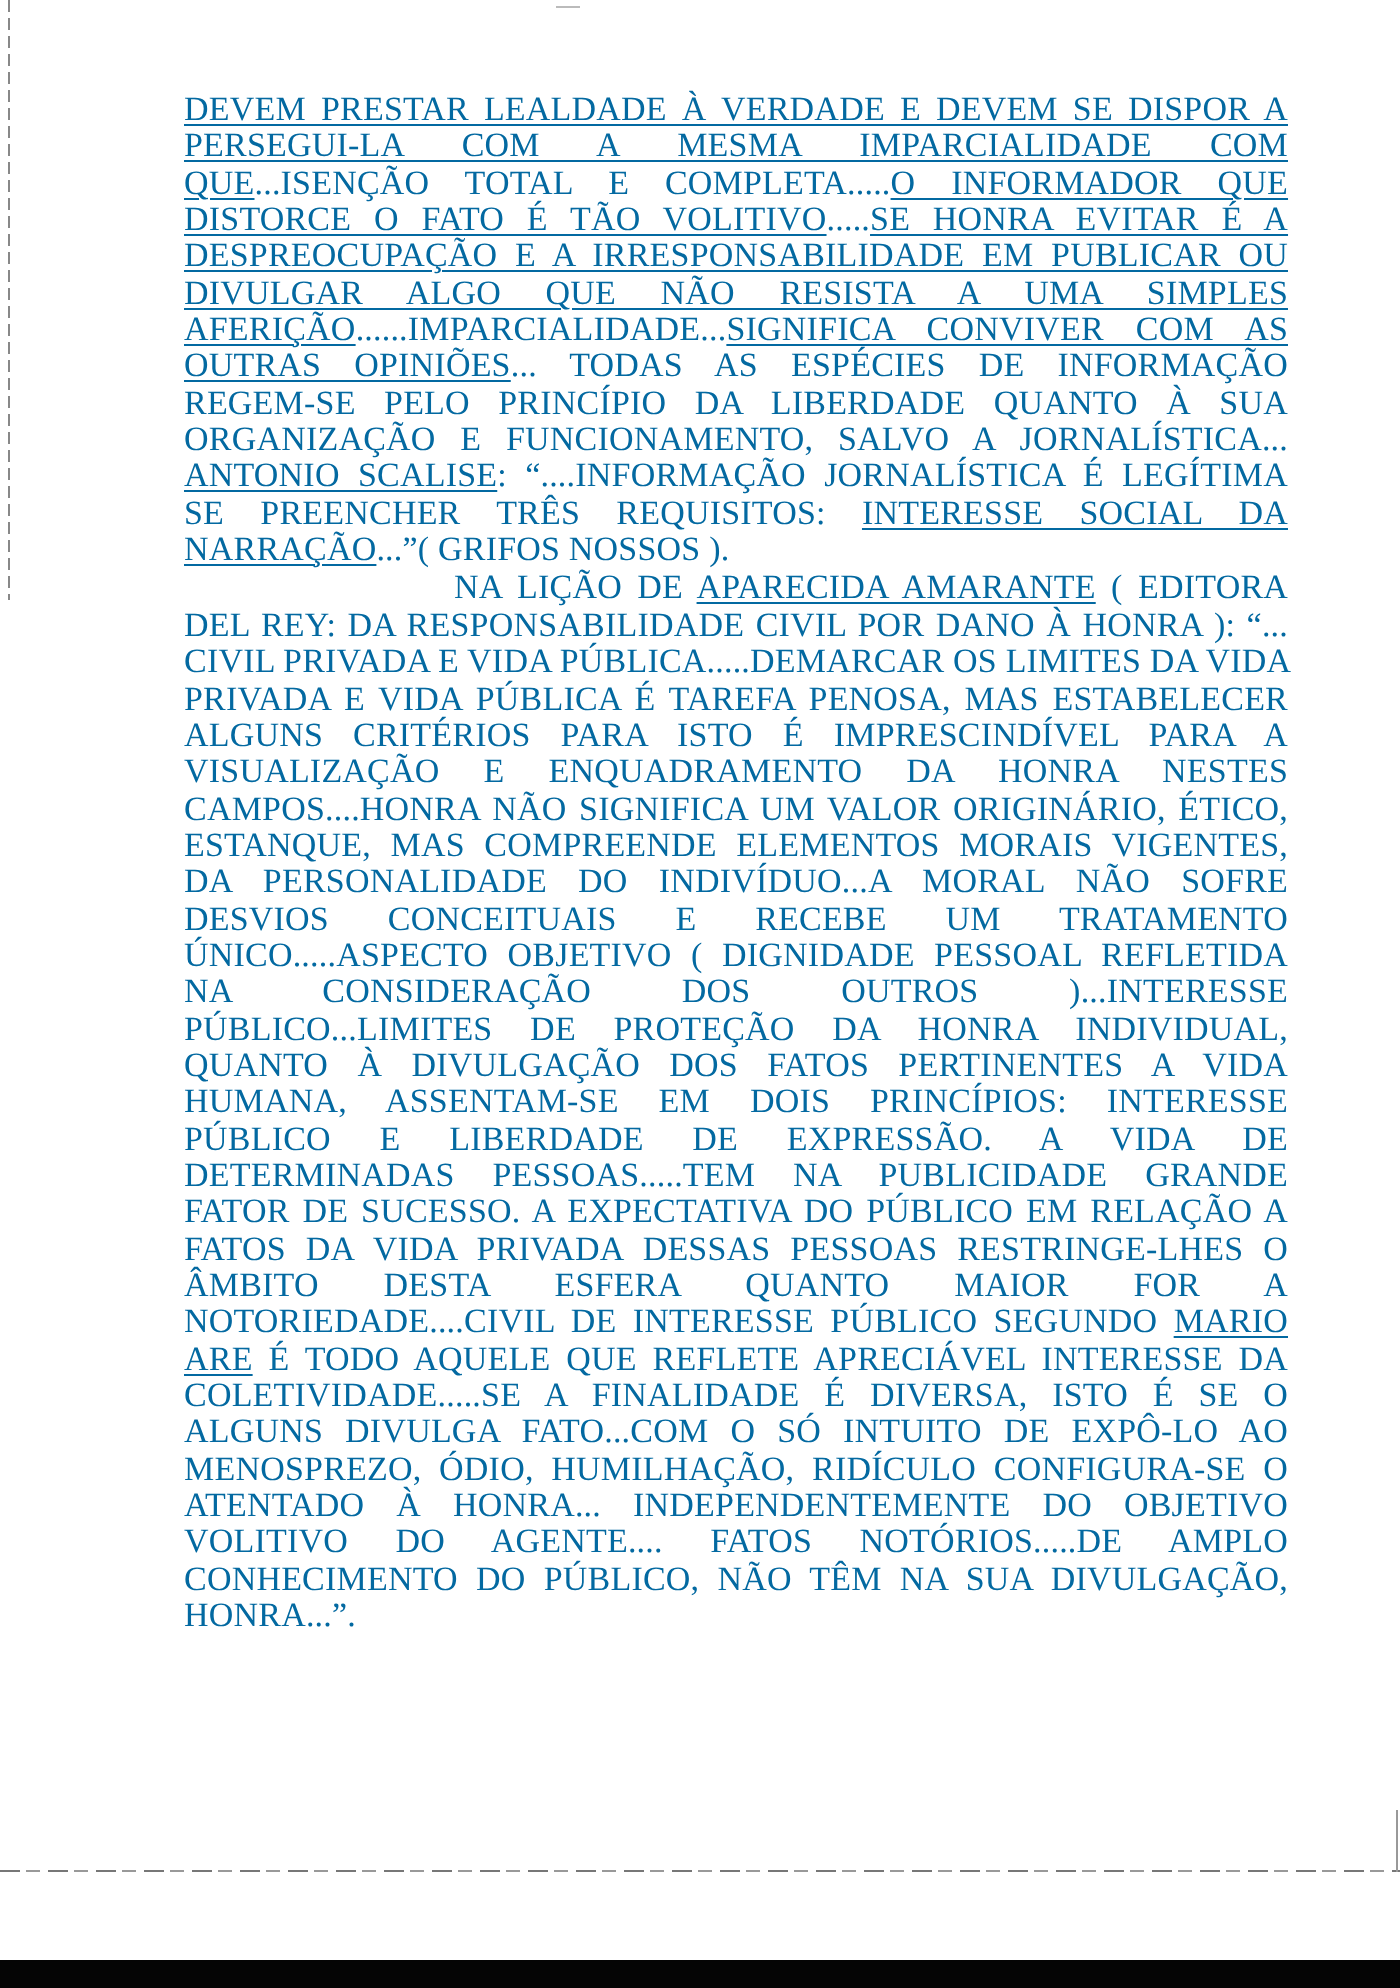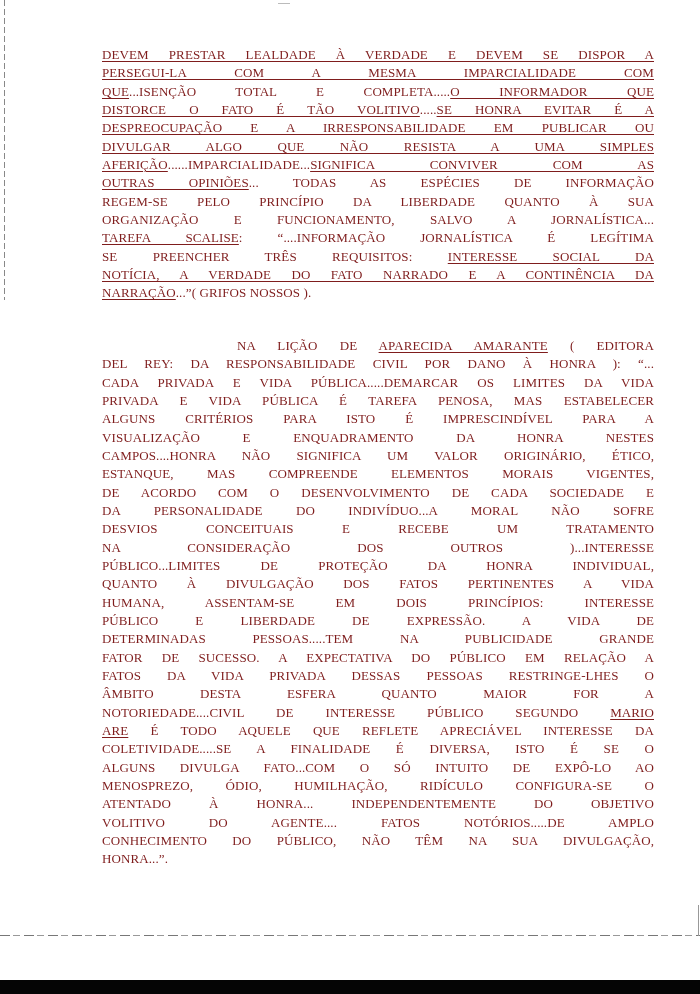--- a/index.html
+++ b/index.html
@@ -9,32 +9,32 @@
     background: #ffffff;
   }
   .left-rule {
     position: absolute; left: 4px; top: 0; width: 1px; height: 300px;
     background: repeating-linear-gradient(#888 0 6px, transparent 6px 9px);
   }
   .top-mark {
     position: absolute; left: 278px; top: 3px; width: 12px; height: 1px; background: #bbb;
   }
   .body-text {
-    position: absolute; left: 102px; top: 46px; width: 552px;
+    position: absolute; left: 92px; top: 46px; width: 552px;
     font-family: "Liberation Serif", "DejaVu Serif", serif;
-    font-size: 13px; line-height: 18.35px; color: #7f1d1d;
+    font-size: 17px; line-height: 18.35px; color: #0369a1;
     letter-spacing: 0.1px;
   }
   .line {
     display: block; text-align: justify; text-align-last: justify;
     white-space: nowrap; height: 18.35px; overflow: visible;
   }
   .line.last { text-align-last: left; }
   .line.indent { padding-left: 135px; }
-  .para2 { margin-top: 34px; }
+  .para2 { margin-top: 1px; }
   .seg.u { text-decoration: underline; text-underline-offset: 2px; text-decoration-thickness: 1px; }
   .bottom-dash {
     position: absolute; left: 0; top: 935px; width: 700px; height: 1px;
     background: repeating-linear-gradient(90deg, #777 0 10px, transparent 10px 13px, #999 13px 20px, transparent 20px 24px);
   }
   .right-rule {
     position: absolute; right: 1px; top: 905px; width: 1px; height: 31px; background: #999;
   }
   .bottom-bar {
     position: absolute; left: 0; top: 980px; width: 700px; height: 14px; background: #050505;
@@ -51,37 +51,36 @@
         <span class="line"><span class="seg u">DEVEM PRESTAR LEALDADE À VERDADE E DEVEM SE DISPOR A</span></span>
         <span class="line"><span class="seg u">PERSEGUI-LA COM A MESMA IMPARCIALIDADE COM</span></span>
         <span class="line"><span class="seg u">QUE</span><span class="seg">...ISENÇÃO TOTAL E COMPLETA.....</span><span class="seg u">O INFORMADOR QUE</span></span>
         <span class="line"><span class="seg u">DISTORCE O FATO É TÃO VOLITIVO</span><span class="seg">.....</span><span class="seg u">SE HONRA EVITAR É A</span></span>
         <span class="line"><span class="seg u">DESPREOCUPAÇÃO E A IRRESPONSABILIDADE EM PUBLICAR OU</span></span>
         <span class="line"><span class="seg u">DIVULGAR ALGO QUE NÃO RESISTA A UMA SIMPLES</span></span>
         <span class="line"><span class="seg u">AFERIÇÃO</span><span class="seg">......IMPARCIALIDADE...</span><span class="seg u">SIGNIFICA CONVIVER COM AS</span></span>
         <span class="line"><span class="seg u">OUTRAS OPINIÕES</span><span class="seg">... TODAS AS ESPÉCIES DE INFORMAÇÃO</span></span>
         <span class="line"><span class="seg">REGEM-SE PELO PRINCÍPIO DA LIBERDADE QUANTO À SUA</span></span>
         <span class="line"><span class="seg">ORGANIZAÇÃO E FUNCIONAMENTO, SALVO A JORNALÍSTICA...</span></span>
-        <span class="line"><span class="seg u">TAREFA SCALISE</span><span class="seg">: “....INFORMAÇÃO JORNALÍSTICA É LEGÍTIMA</span></span>
+        <span class="line"><span class="seg u">ANTONIO SCALISE</span><span class="seg">: “....INFORMAÇÃO JORNALÍSTICA É LEGÍTIMA</span></span>
         <span class="line"><span class="seg">SE PREENCHER TRÊS REQUISITOS: </span><span class="seg u">INTERESSE SOCIAL DA</span></span>
-        <span class="line"><span class="seg u">NOTÍCIA, A VERDADE DO FATO NARRADO E A CONTINÊNCIA DA</span></span>
         <span class="line last"><span class="seg u">NARRAÇÃO</span><span class="seg">...”( GRIFOS NOSSOS ).</span></span>
       </div>
       <div class="para para2">
         <span class="line indent"><span class="seg">NA LIÇÃO DE </span><span class="seg u">APARECIDA AMARANTE</span><span class="seg"> ( EDITORA</span></span>
         <span class="line"><span class="seg">DEL REY: DA RESPONSABILIDADE CIVIL POR DANO À HONRA ): “...</span></span>
-        <span class="line"><span class="seg">CADA PRIVADA E VIDA PÚBLICA.....DEMARCAR OS LIMITES DA VIDA</span></span>
+        <span class="line"><span class="seg">CIVIL PRIVADA E VIDA PÚBLICA.....DEMARCAR OS LIMITES DA VIDA</span></span>
         <span class="line"><span class="seg">PRIVADA E VIDA PÚBLICA É TAREFA PENOSA, MAS ESTABELECER</span></span>
         <span class="line"><span class="seg">ALGUNS CRITÉRIOS PARA ISTO É IMPRESCINDÍVEL PARA A</span></span>
         <span class="line"><span class="seg">VISUALIZAÇÃO E ENQUADRAMENTO DA HONRA NESTES</span></span>
         <span class="line"><span class="seg">CAMPOS....HONRA NÃO SIGNIFICA UM VALOR ORIGINÁRIO, ÉTICO,</span></span>
         <span class="line"><span class="seg">ESTANQUE, MAS COMPREENDE ELEMENTOS MORAIS VIGENTES,</span></span>
-        <span class="line"><span class="seg">DE ACORDO COM O DESENVOLVIMENTO DE CADA SOCIEDADE E</span></span>
         <span class="line"><span class="seg">DA PERSONALIDADE DO INDIVÍDUO...A MORAL NÃO SOFRE</span></span>
         <span class="line"><span class="seg">DESVIOS CONCEITUAIS E RECEBE UM TRATAMENTO</span></span>
+        <span class="line"><span class="seg">ÚNICO.....ASPECTO OBJETIVO ( DIGNIDADE PESSOAL REFLETIDA</span></span>
         <span class="line"><span class="seg">NA CONSIDERAÇÃO DOS OUTROS )...INTERESSE</span></span>
         <span class="line"><span class="seg">PÚBLICO...LIMITES DE PROTEÇÃO DA HONRA INDIVIDUAL,</span></span>
         <span class="line"><span class="seg">QUANTO À DIVULGAÇÃO DOS FATOS PERTINENTES A VIDA</span></span>
         <span class="line"><span class="seg">HUMANA, ASSENTAM-SE EM DOIS PRINCÍPIOS: INTERESSE</span></span>
         <span class="line"><span class="seg">PÚBLICO E LIBERDADE DE EXPRESSÃO. A VIDA DE</span></span>
         <span class="line"><span class="seg">DETERMINADAS PESSOAS.....TEM NA PUBLICIDADE GRANDE</span></span>
         <span class="line"><span class="seg">FATOR DE SUCESSO. A EXPECTATIVA DO PÚBLICO EM RELAÇÃO A</span></span>
         <span class="line"><span class="seg">FATOS DA VIDA PRIVADA DESSAS PESSOAS RESTRINGE-LHES O</span></span>
         <span class="line"><span class="seg">ÂMBITO DESTA ESFERA QUANTO MAIOR FOR A</span></span>
         <span class="line"><span class="seg">NOTORIEDADE....CIVIL DE INTERESSE PÚBLICO SEGUNDO </span><span class="seg u">MARIO</span></span>

